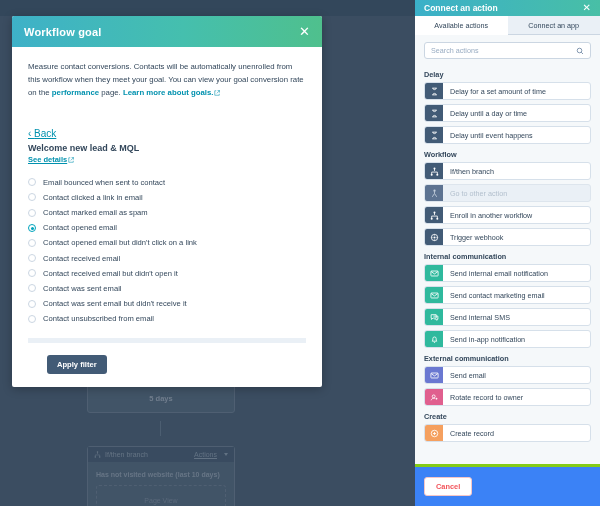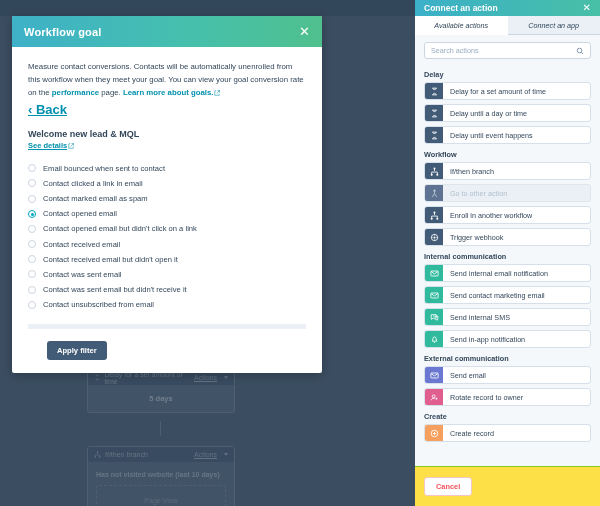--- a/index.html
+++ b/index.html
@@ -84,22 +84,22 @@
     height: 31px;
     background: linear-gradient(to right, #3eb1c8 0%, #45bfae 55%, #4fc08d 100%);
     display: flex; align-items: center; padding: 0 12px;
   }
   .modal-title { color: #fff; font-size: 11px; font-weight: bold; letter-spacing: .2px; }
   .modal-close { margin-left: auto; color: #fff; font-size: 13px; line-height: 1; cursor: pointer; }
   .modal-body { padding: 14px 16px 0 16px; }
   .desc { font-size: 7.8px; line-height: 1.65; color: #33475b; }
   .lnk { color: #0091ae; text-decoration: none; font-weight: bold; }
   .ext-icon { width:6px;height:6px;display:inline-block;vertical-align:-1px;margin-left:1px;}
-  .back-link { display:block; margin-top: 2px; font-size: 13px; color: #0091ae; font-weight: bold;}
-  .goal-name { margin-top: 12px; font-size: 9px; font-weight: bold; color: #33475b; }
+  .back-link { display:block; margin-top: 28px; font-size: 10px; color: #0091ae; font-weight: normal;}
+  .goal-name { margin-top: 4px; font-size: 9px; font-weight: bold; color: #33475b; }
   .see-details { display:block; margin-top: 2px; font-size: 7.5px; color:#0091ae; font-weight: bold; }
 
   .radio-list { margin-top: 11px; }
   .radio-row { display: flex; align-items: center; gap: 7px; height: 15.2px; }
   .radio {
     width: 8px; height: 8px; border: 1px solid #cbd6e2; border-radius: 50%;
     background: #fff; flex: 0 0 auto; position: relative;
   }
   .radio.checked { border-color: #00a4bd; border-width: 1.2px; }
   .radio.checked::after {
@@ -129,21 +129,20 @@
     display: flex; align-items: center; padding: 0 9px;
   }
   .panel-title { color: #fff; font-size: 8.5px; font-weight: bold; }
   .panel-close { margin-left: auto; color: #fff; font-size: 10px; line-height: 1; cursor:pointer; }
 
   .tabs { display: flex; height: 19px; background: #eaf0f6; }
   .tab {
     flex: 1; display: flex; align-items: center; justify-content: center;
     font-size: 7.2px; color: #33475b; cursor: pointer;
     border-bottom: 1px solid #cbd6e2;
-    font-style: italic;
   }
   .tab.active { background: #fff; border-bottom: 1px solid #fff; color:#33475b; }
 
   .search-wrap { padding: 7px 9px 5px 9px; background:#f5f8fa; }
   .search-box {
     position: relative; height: 17px; background: #fff;
     border: 1px solid #cbd6e2; border-radius: 3px;
     display: flex; align-items: center; padding: 0 6px;
   }
   .search-box input {
@@ -175,22 +174,22 @@
   }
   .act-row.disabled .act-label { color: #b3c0ce; }
   .ic-navy { background: #425b76; }
   .ic-teal { background: #2fb99d; }
   .ic-blue { background: #6a78d1; }
   .ic-pink { background: #e05f8e; }
   .ic-orange { background: #f5a05f; }
   .ic-mute { background: #5d7391; }
 
   .panel-foot {
-    padding: 8px 26px 10px 9px; background: #fde047;
-    border-top: 1px solid #84cc16;
+    padding: 8px 26px 10px 9px; background: #3b82f6;
+    border-top: 3px solid #84cc16;
   }
   .cancel-btn {
     background: #fff; border: 1px solid #f5c6c6; color: #f2545b;
     font-size: 7.4px; font-weight: bold; padding: 4px 11px;
     border-radius: 3px; cursor: pointer; font-family: inherit;
   }
 </style>
 </head>
 <body>
 

